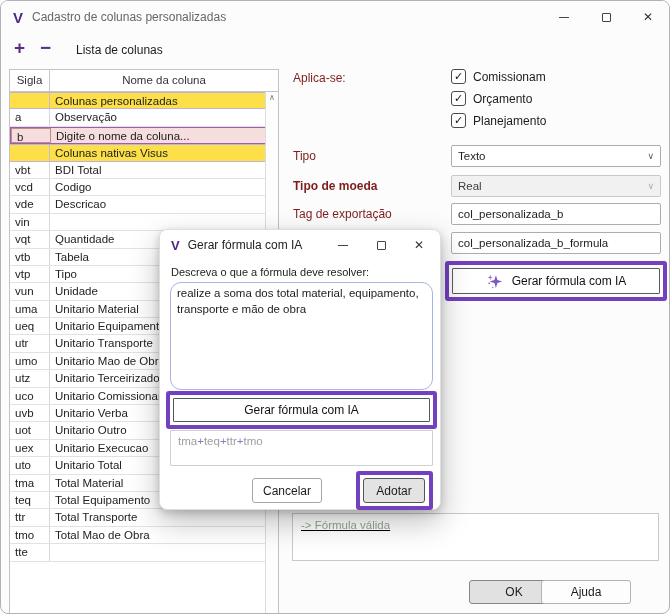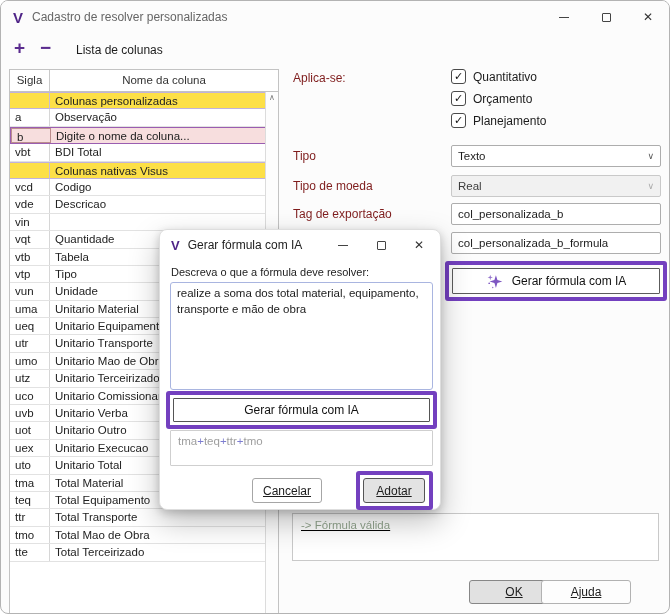--- a/index.html
+++ b/index.html
@@ -48,47 +48,47 @@
   .combo.disabled { background:#f1f1f1; border-color:#c9c9c9; color:#3c3c3c; }
   .combo.disabled .chev { color:#aaa; }
   .tfield { position:absolute; left:450px; width:210px; height:22px; border:1px solid #adadad; background:#fff; border-radius:2px; display:flex; align-items:center; padding:0 6px; font-size:11.5px; color:#1c1c1c; }
 
   .annot { position:absolute; border:4px solid #7340bf; border-radius:3px; }
   .ai-btn-main { position:absolute; left:451px; top:267px; width:208px; height:26px; background:#fff; border:1.5px solid #5c5c5c; border-radius:1px; display:flex; align-items:center; justify-content:center; gap:9px; font-size:12px; color:#111; }
 
   .status-box { position:absolute; left:291px; top:512px; width:367px; height:48px; border:1px solid #c9c9c9; background:#fff;text-decoration:underline; }
   .status-text { font-size:11.5px; color:#92a58e; padding:5px 8px; }
 
-  .btn { display:flex; align-items:center; justify-content:center; font-size:12px; color:#1c1c1c; border-radius:3px;text-decoration:underline; }
+  .btn { display:flex; align-items:center; justify-content:center; font-size:12px; color:#1c1c1c; border-radius:3px; }
   .btn-ok { position:absolute; left:468px; top:579px; width:90px; height:24px; background:#e1e1e1; border:1px solid #878787; }
   .btn-help { position:absolute; left:540px; top:579px; width:90px; height:24px; background:#fdfdfd; border:1px solid #b2b2b2; }
 
   
   .modal { position:absolute; left:158px; top:228px; width:282px; height:281px; background:#fff; border:1px solid #dedede; border-radius:8px; box-shadow:0 12px 30px rgba(0,0,0,0.25), 0 3px 8px rgba(0,0,0,0.18); }
   .modal-titlebar { position:absolute; left:0; top:0; right:0; height:30px; display:flex; align-items:center; }
   .modal-title { font-size:12px; color:#222; margin-left:9px; }
   .modal-controls { position:absolute; right:2px; top:0; height:30px; display:flex; }
   .modal-winbtn { width:38px; height:30px; display:flex; align-items:center; justify-content:center; }
   .modal-label { position:absolute; left:11px; top:36px; font-size:11px; color:#222; }
-  .prompt-area { position:absolute; left:10px; top:52px; width:263px; height:108px; border:1px solid #a9b5e0; border-radius:3px; padding:3px 6px; font-size:11.5px; color:#1c1c1c; line-height:1.35; white-space:pre-wrap; }
+  .prompt-area { position:absolute; left:10px; top:52px; width:263px; height:108px; border:1px solid #a9b5e0; border-radius:11px; padding:3px 6px; font-size:11.5px; color:#1c1c1c; line-height:1.35; white-space:pre-wrap; }
   .ai-btn-modal { position:absolute; left:13px; top:168px; width:257px; height:24px; background:#fff; border:1.5px solid #555; border-radius:1px; display:flex; align-items:center; justify-content:center; font-size:12px; color:#111; }
   .formula-box { position:absolute; left:10px; top:200px; width:263px; height:36px; border:1px solid #cfcfcf; border-radius:1px; padding:4px 7px; font-size:11.5px; }
   .formula-box .var { color:#9e9e9e; }
   .formula-box .op { color:#7d7dd0; }
   .btn-cancel { position:absolute; left:92px; top:248px; width:70px; height:25px; background:#fff; border:1px solid #a6a6a6; }
   .btn-adopt { position:absolute; left:203px; top:248px; width:62px; height:25px; background:#e3e3e3; border:1.5px solid #555; }
 </style>
 </head>
 <body>
 
 <div class="window">
 
   <div class="titlebar">
     <span class="logo-v">V</span>
-    <span class="title-text">Cadastro de resolver personalizadas</span>
+    <span class="title-text">Cadastro de colunas personalizadas</span>
     <div class="win-controls">
       <div class="win-btn">
           <span class="glyph-min"></span>
         </div>
       <div class="win-btn">
           <span class="glyph-max"></span>
         </div>
       <div class="win-btn">
           <span class="glyph-close">✕</span>
         </div>
@@ -110,29 +110,29 @@
           <div class="td-nome">Colunas personalizadas</div>
         </div>
         <div class="trow ">
           <div class="td-sigla">a</div>
           <div class="td-nome">Observação</div>
         </div>
         <div class="trow selected">
           <div class="td-sigla">b</div>
           <div class="td-nome">Digite o nome da coluna...</div>
         </div>
-        <div class="trow ">
-          <div class="td-sigla">vbt</div>
-          <div class="td-nome">BDI Total</div>
-        </div>
         <div class="trow group">
           <div class="td-sigla"></div>
           <div class="td-nome">Colunas nativas Visus</div>
         </div>
         <div class="trow ">
+          <div class="td-sigla">vbt</div>
+          <div class="td-nome">BDI Total</div>
+        </div>
+        <div class="trow ">
           <div class="td-sigla">vcd</div>
           <div class="td-nome">Codigo</div>
         </div>
         <div class="trow ">
           <div class="td-sigla">vde</div>
           <div class="td-nome">Descricao</div>
         </div>
         <div class="trow ">
           <div class="td-sigla">vin</div>
         </div>
@@ -203,52 +203,51 @@
         <div class="trow ">
           <div class="td-sigla">ttr</div>
           <div class="td-nome">Total Transporte</div>
         </div>
         <div class="trow ">
           <div class="td-sigla">tmo</div>
           <div class="td-nome">Total Mao de Obra</div>
         </div>
         <div class="trow ">
           <div class="td-sigla">tte</div>
-          <div class="td-nome">Total Terceirizado</div>
         </div>
       </div>
     <div class="scrollcol">
       <span class="scroll-arrow">∧</span>
       <span class="scroll-arrow">∨</span>
     </div>
   </div>
 
   <div class="flabel" style="left:292px; top:70px;">Aplica-se:</div>
   <div id="checkbox-area">
       <div class="checkrow" style="top: 68px;">
         <span class="checkbox">✓</span>
-        <span class="checklabel">Quantitativo</span>
+        <span class="checklabel">Comissionam</span>
       </div>
       <div class="checkrow" style="top: 90px;">
         <span class="checkbox">✓</span>
         <span class="checklabel">Orçamento</span>
       </div>
       <div class="checkrow" style="top: 112px;">
         <span class="checkbox">✓</span>
         <span class="checklabel">Planejamento</span>
       </div>
     </div>
 
   <div class="flabel" style="left:292px; top:148px;">Tipo</div>
   <div class="combo" style="top:144px;">
     <span>Texto</span>
     <span class="chev">∨</span>
   </div>
 
-  <div class="flabel" style="left:292px; top:178px;">Tipo de moeda</div>
+  <div class="flabel" style="left:292px; top:178px;font-weight:bold;">Tipo de moeda</div>
   <div class="combo disabled" style="top:174px;">
     <span>Real</span>
     <span class="chev">∨</span>
   </div>
 
   <div class="flabel" style="left:292px; top:206px;">Tag de exportação</div>
   <div class="tfield" style="top:202px;">col_personalizada_b</div>
   <div class="tfield" style="top:231px;">col_personalizada_b_formula</div>
 
   <div class="annot" style="left:444px; top:260px; width:222px; height:40px;"></div>

